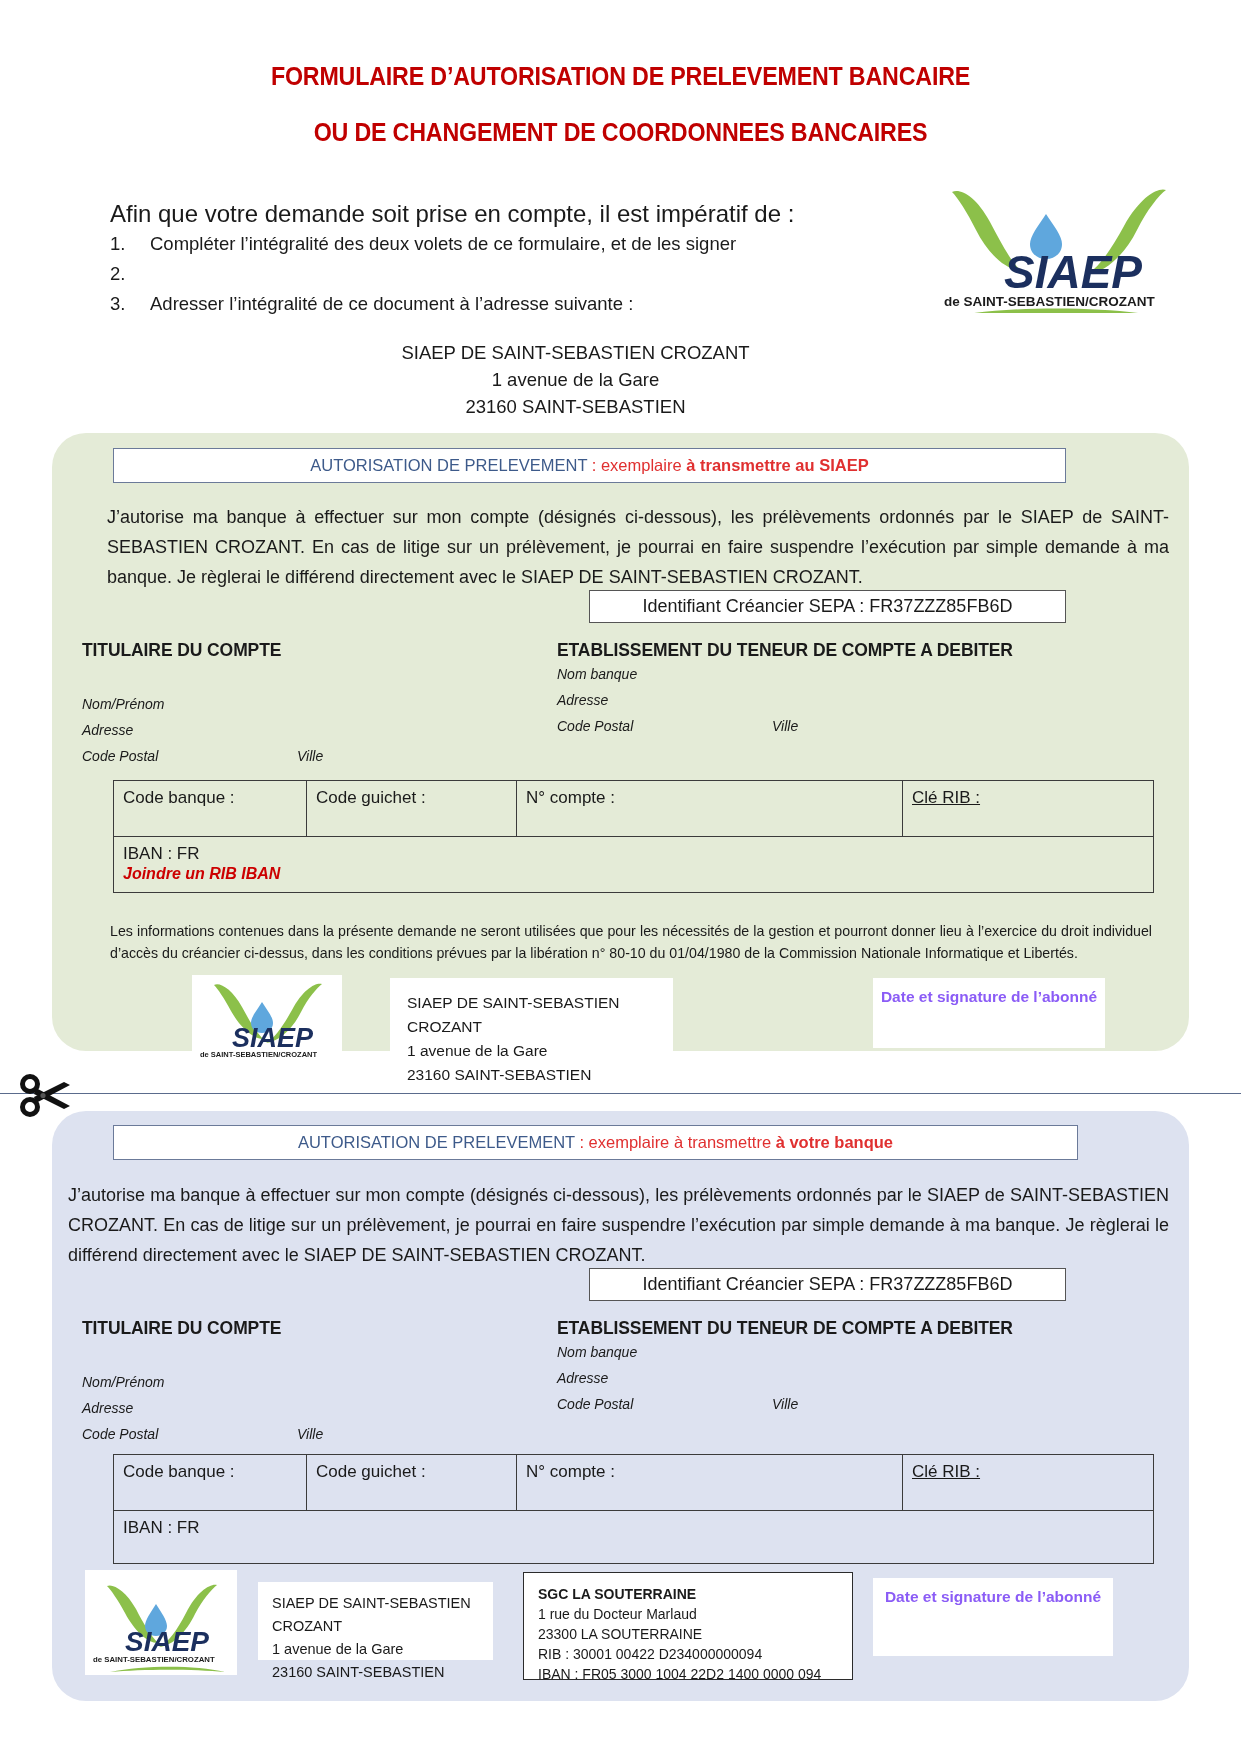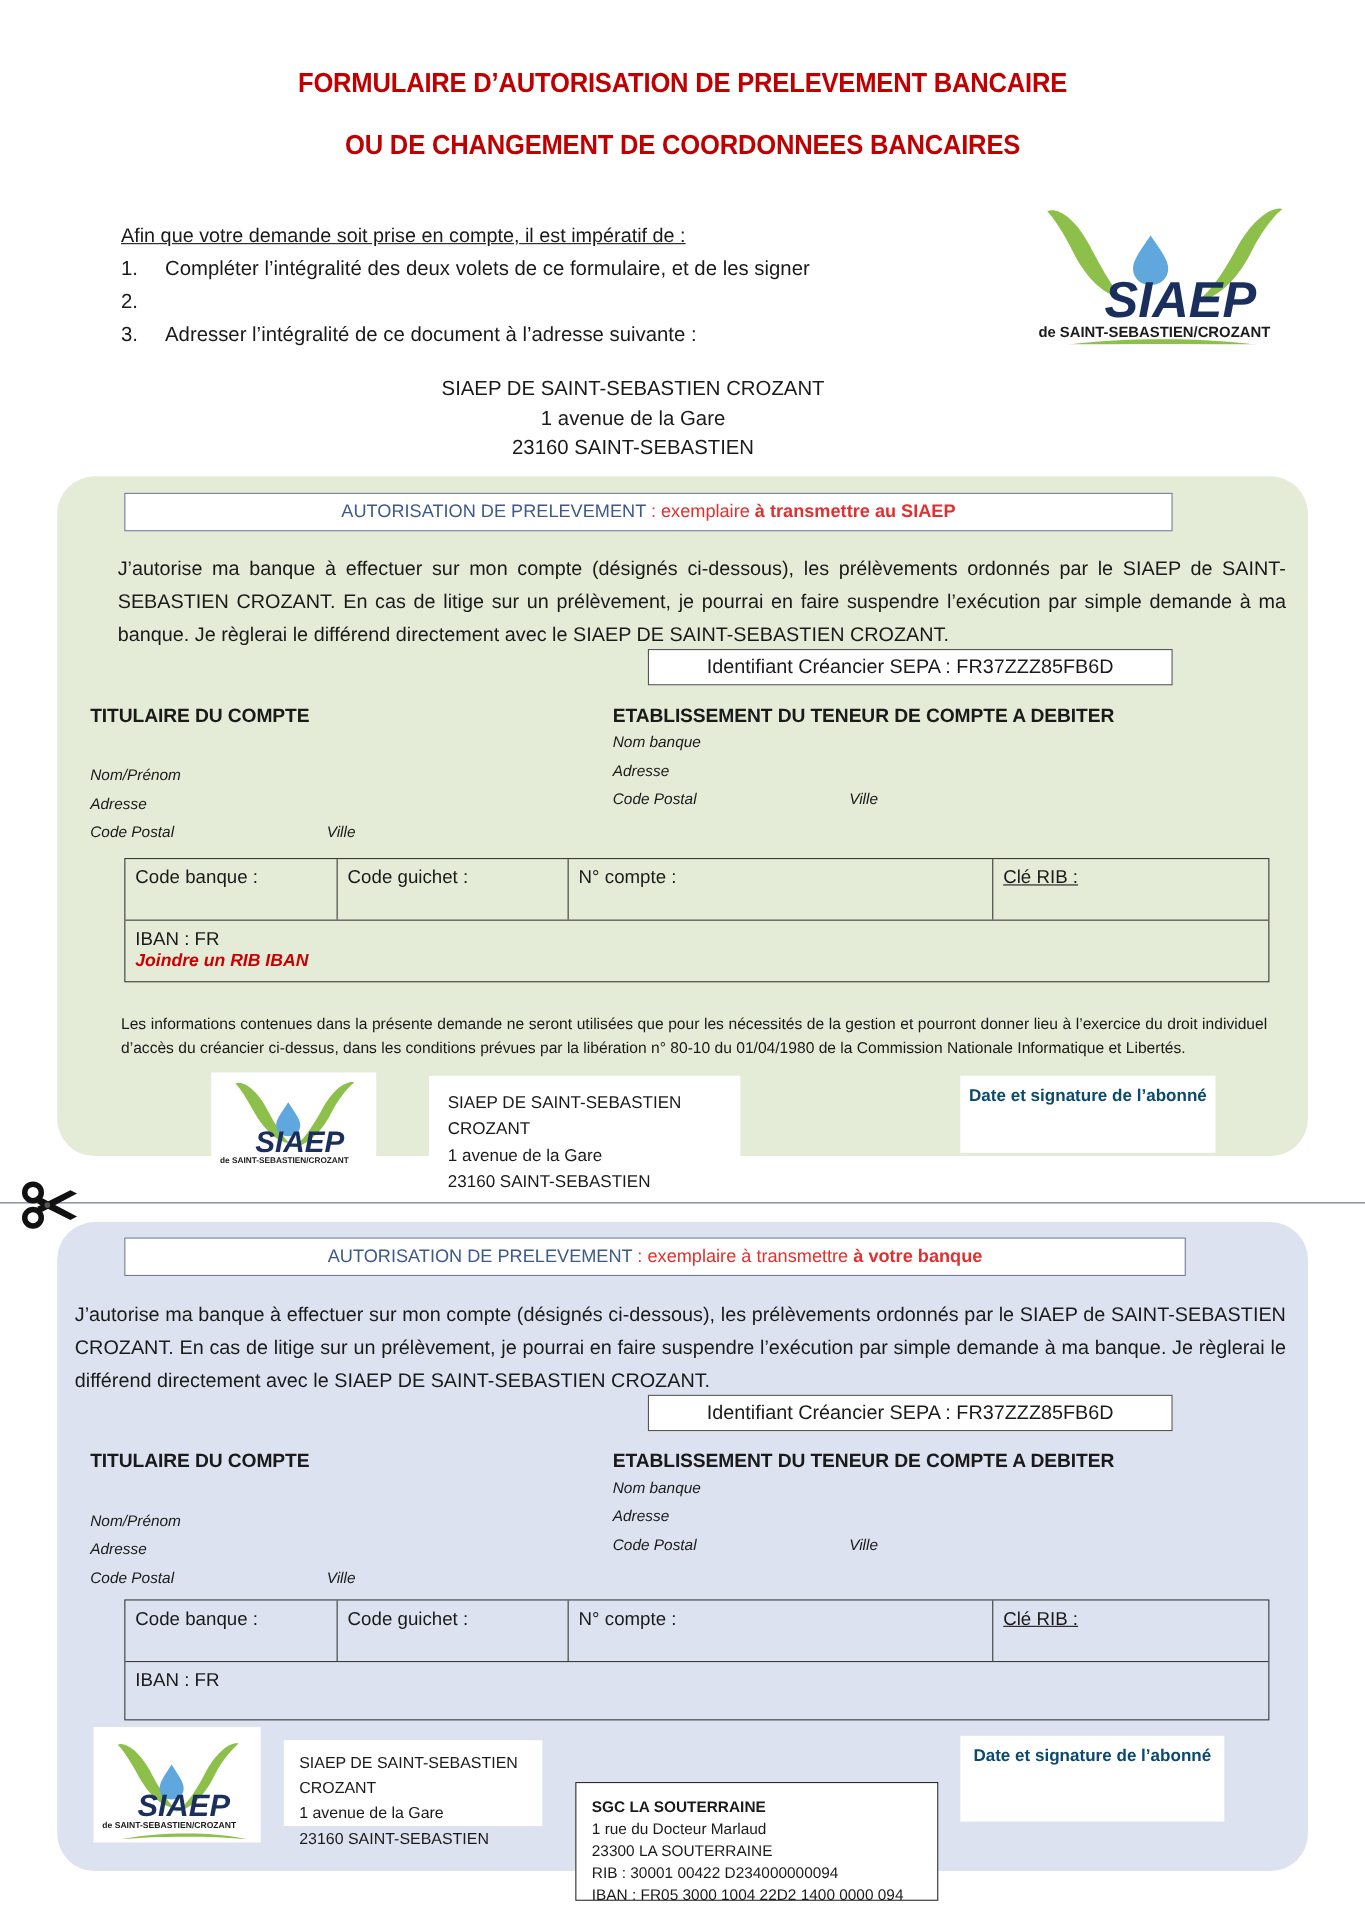--- a/index.html
+++ b/index.html
@@ -21,21 +21,21 @@
     font-weight: bold;
     font-size: 25px;
     letter-spacing: -0.2px;
     line-height: 1.15;
     transform: scaleX(0.93);
   }
   .doc-title.second { margin-top: 27px; }
 
   
   .intro-wrap { position: relative; margin-top: 52px; padding: 0 70px 0 110px; }
-  .intro-line { font-size: 18px; line-height: 30px; text-decoration: underline; }
+  .intro-line { font-size: 24px; line-height: 30px; }
   .intro-list { margin: 0; padding: 0; list-style: none; }
   .intro-list li { font-size: 18.5px; line-height: 30px; display: flex; }
   .intro-list li .num { width: 40px; flex: 0 0 40px; }
 
   
   .logo {
     position: relative;
     width: 100%;
     height: 100%;
   }
@@ -157,36 +157,36 @@
     font-size: 15.5px;
     line-height: 24px;
     padding: 13px 17px;
   }
   .sign-box {
     position: absolute;
     background: #ffffff;
     text-align: center;
   }
   .sign-box .sign-label {
-    color: #0c4a6e;
+    color: #8b5cf6;
     font-weight: bold;
     font-size: 15.5px;
     padding-top: 10px;
     display: block;
   }
 
   .logo-box-g { left: 192px; top: 975px; width: 150px; height: 85px; }
   .addr-box-g { left: 390px; top: 978px; width: 283px; height: 78px; }
   .sign-box-g { left: 873px; top: 978px; width: 232px; height: 70px; }
 
   .logo-box-b { left: 85px; top: 1570px; width: 152px; height: 105px; }
   .addr-box-b { left: 258px; top: 1582px; width: 235px; height: 78px; padding: 10px 14px; font-size: 14.5px; line-height: 23px;}
   .sgc-box {
     position: absolute;
-    left: 523px; top: 1620px; width: 330px; height: 108px;
+    left: 523px; top: 1572px; width: 330px; height: 108px;
     background: #ffffff;
     border: 1px solid #2b2b2b;
     padding: 11px 14px;
     font-size: 14px;
     line-height: 20px;
   }
   .sgc-box .sgc-title { font-weight: bold; }
   .sign-box-b { left: 873px; top: 1578px; width: 240px; height: 78px; }
 
   

